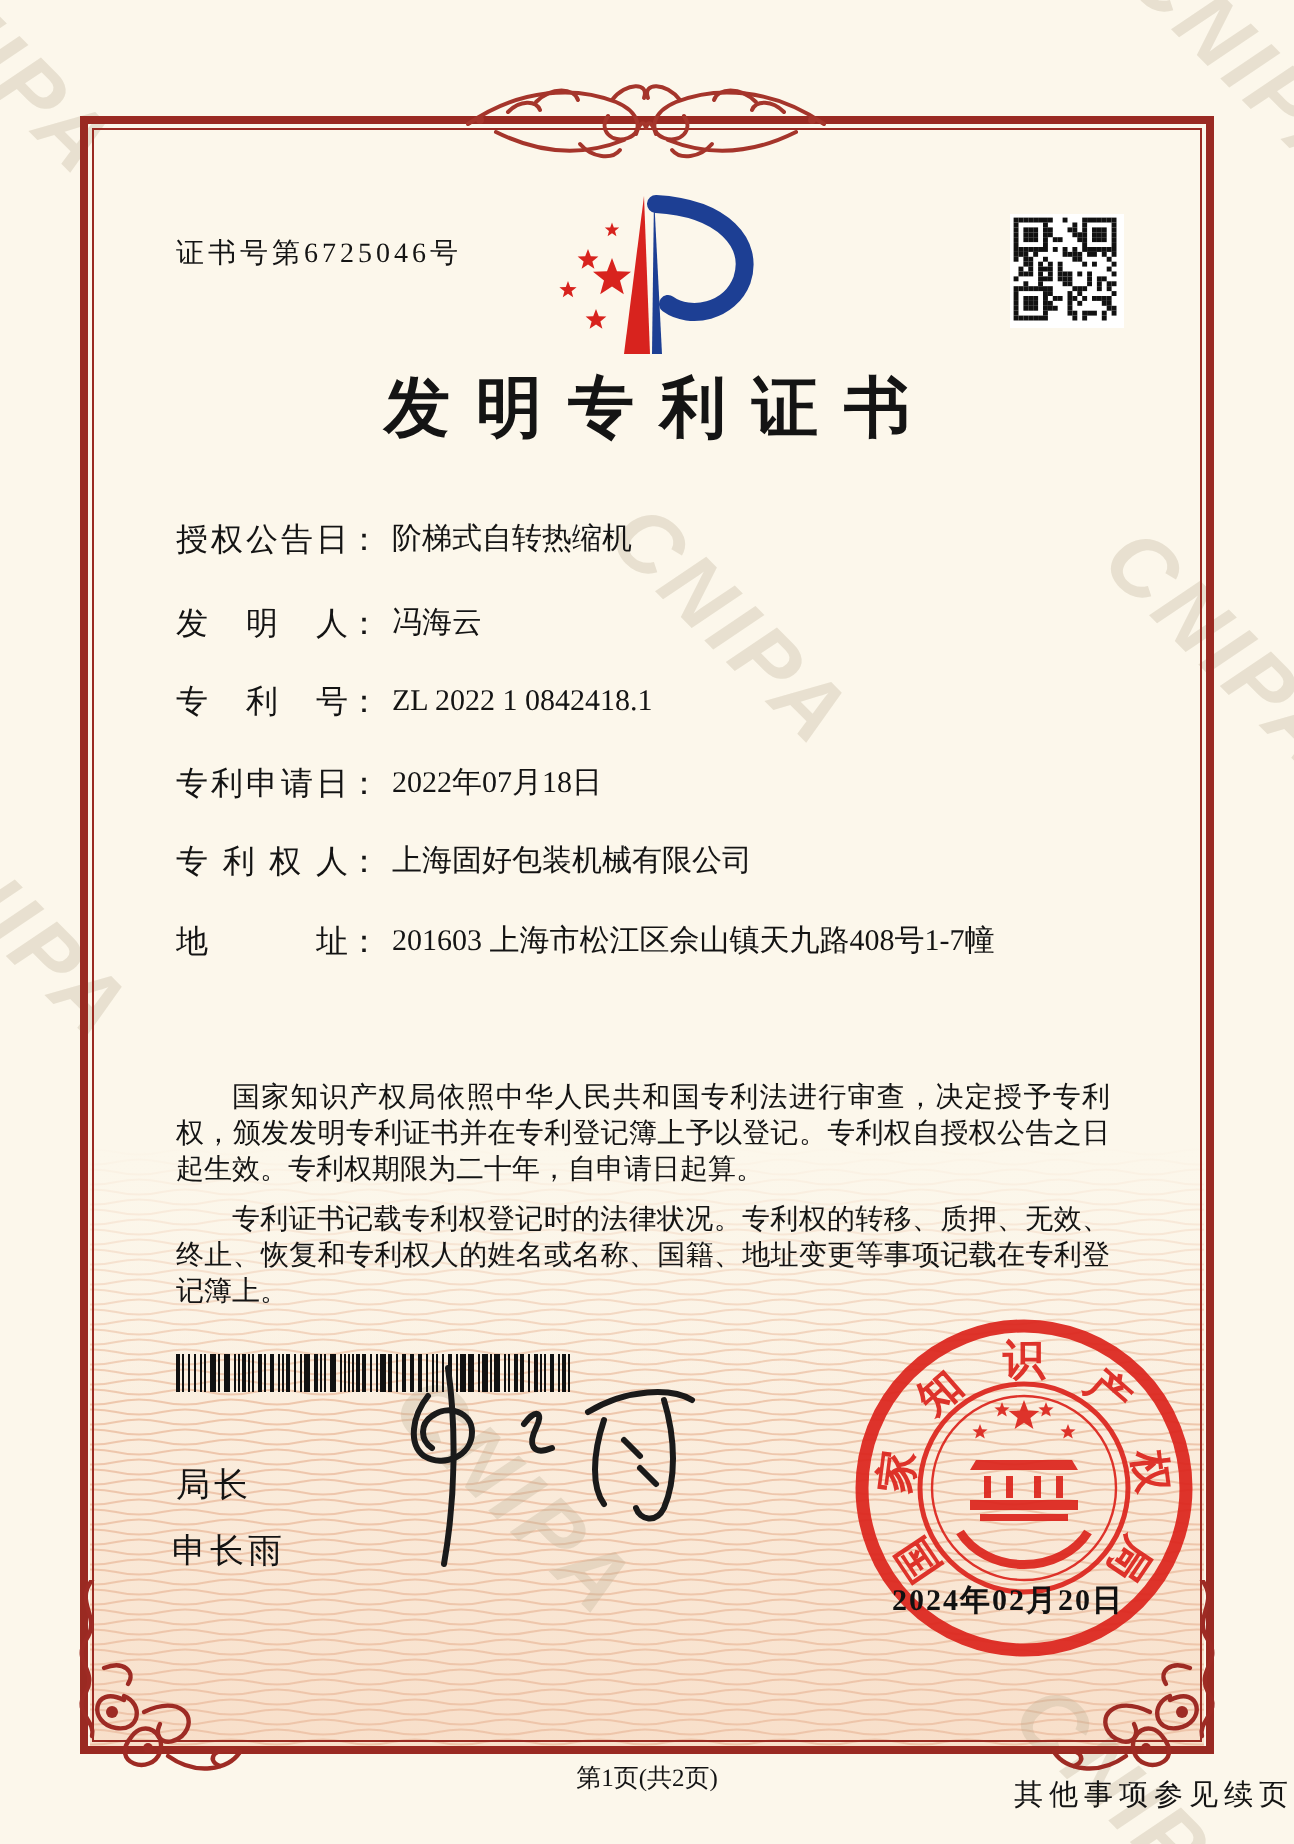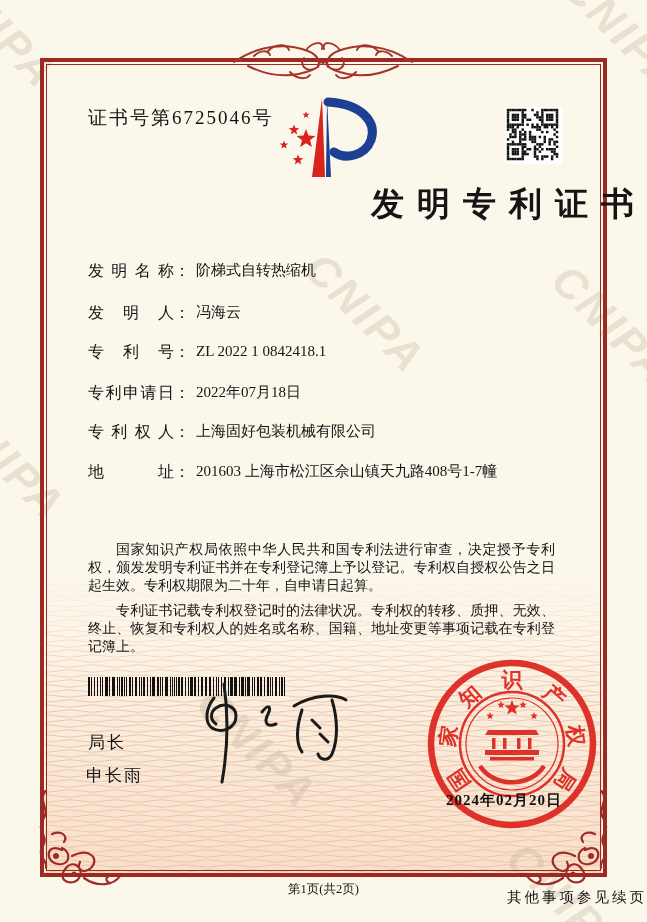--- a/index.html
+++ b/index.html
@@ -8,22 +8,22 @@
   .wm{position:absolute;font-family:"Liberation Sans",sans-serif;font-style:italic;font-weight:bold;
       font-size:44px;letter-spacing:3px;color:rgba(184,171,146,0.30);transform:rotate(45deg);
       transform-origin:0 0;white-space:nowrap;pointer-events:none;}
   .waves-wrap{position:absolute;left:45px;top:572px;width:557px;height:304px;
       background:linear-gradient(180deg,rgba(250,228,210,0) 0%,rgba(248,221,199,.45) 55%,rgba(246,213,188,.72) 100%);}
   .wave-fade{position:absolute;left:0;top:0;width:100%;height:130px;
       background:linear-gradient(180deg,#fcf7eb 0%,rgba(252,247,235,0) 100%);}
   .border-outer{position:absolute;left:40px;top:58px;width:567px;height:819px;
       border:4px solid #9a2a22;box-sizing:border-box;}
   .border-inner{position:absolute;left:2px;top:2px;right:2px;bottom:2px;border:1px solid #9a2a22;}
-  .cert-no{position:absolute;left:88px;top:105px;font-size:19px;letter-spacing:2px;}
-  .title{position:absolute;left:0;top:182px;width:100%;text-align:right;font-size:33px;
+  .cert-no{position:absolute;left:88px;top:118px;font-size:14px;letter-spacing:2px;}
+  .title{position:absolute;left:0;top:182px;width:100%;text-align:center;font-size:33px;
       font-weight:bold;letter-spacing:13px;text-indent:13px;}
   .row{position:absolute;left:88px;width:494px;font-size:16px;line-height:19px;}
   .f-label{display:inline-block;width:86px;text-align:justify;text-align-last:justify;vertical-align:top;}
   .f-colon{display:inline-block;vertical-align:top;}
   .f-value{display:inline-block;margin-left:6px;vertical-align:top;font-size:15px;}
   .g2{position:absolute;left:240px;top:0;white-space:nowrap;}
   .paras{position:absolute;left:88px;top:541px;width:483px;font-size:14px;line-height:18px;text-align:justify;}
   .paras p{margin:0 16px 7px 0;text-indent:2em;}
   .director-title{position:absolute;left:88px;top:731px;font-size:17px;letter-spacing:2px;}
   .director-name{position:absolute;left:86px;top:764px;font-size:17px;letter-spacing:2px;}
@@ -399,21 +399,21 @@
       <rect x="50.8" y="28.750000000000004" width="2.45" height="2.45" fill="#111"></rect>
       <rect x="50.8" y="33.65" width="2.45" height="2.45" fill="#111"></rect>
       <rect x="50.8" y="38.55" width="2.45" height="2.45" fill="#111"></rect>
       <rect x="50.8" y="45.9" width="2.45" height="2.45" fill="#111"></rect>
       <rect x="50.8" y="48.35" width="2.45" height="2.45" fill="#111"></rect>
     </svg>
 
   <div class="title">发明专利证书</div>
 
   <div class="row" style="top:261px">
-    <span class="f-label">发明名称</span><span class="f-colon">：</span><span class="f-value">阶梯式自转热缩机</span>
+    <span class="f-label">授权公告日</span><span class="f-colon">：</span><span class="f-value">阶梯式自转热缩机</span>
   </div>
   <div class="row" style="top:303px">
     <span class="f-label">发明人</span><span class="f-colon">：</span><span class="f-value">冯海云</span>
   </div>
   <div class="row" style="top:342px">
     <span class="f-label">专利号</span><span class="f-colon">：</span><span class="f-value">ZL 2022 1 0842418.1</span>
   </div>
   <div class="row" style="top:383px">
     <span class="f-label">专利申请日</span><span class="f-colon">：</span><span class="f-value">2022年07月18日</span>
   </div>

